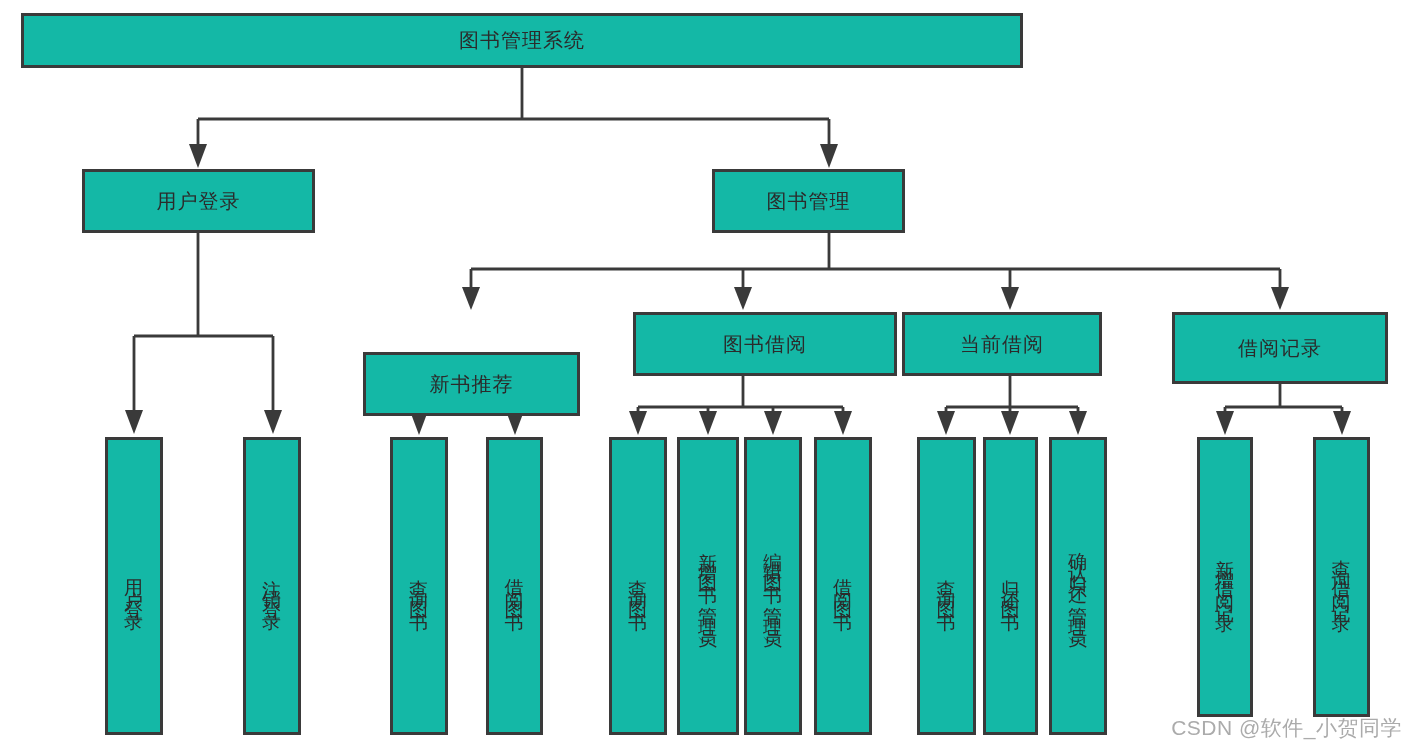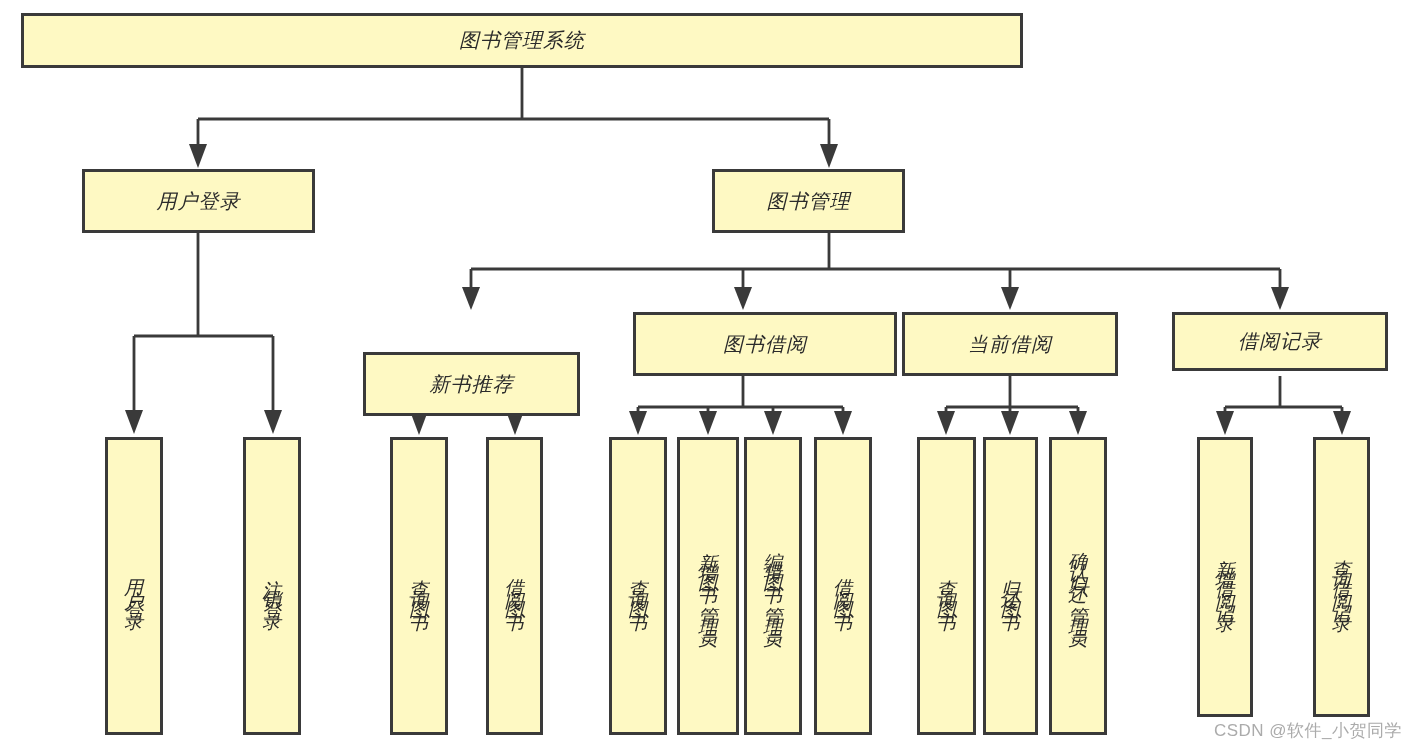--- a/index.html
+++ b/index.html
@@ -29,44 +29,43 @@
     stroke-width: 2.8;
   }
   .connectors polygon {
     fill: var(--line);
     stroke: none;
   }
   .box {
     position: absolute;
     box-sizing: border-box;
     border: 3px solid var(--line);
-    background: #fef9c3;
+    background: #14b8a6;
     display: flex;
     align-items: center;
     justify-content: center;
     color: var(--text);
-    font-style: italic;
   }
   .h {
     font-size: 20px;
     letter-spacing: 1px;
     white-space: nowrap;
   }
   .v {
     writing-mode: vertical-rl;
     text-orientation: mixed;
     font-size: 19px;
     letter-spacing: 11px;
     line-height: 1;
   }
   .watermark {
     position: absolute;
     right: 3px;
     bottom: 5px;
-    font-size: 17px;
+    font-size: 21px;
     color: var(--watermark);
     letter-spacing: 0.5px;
     white-space: nowrap;
     text-align: center;
   }
 </style>
 </head>
 <body>
 
 <div class="canvas">
@@ -107,22 +106,22 @@
     <polygon points="1333,411 1351,411 1342,435"></polygon>
   </svg>
 
   <div class="box h" style="left:21px; top:13px; width:1002px; height:55px;">图书管理系统</div>
 
   <div class="box h" style="left:82px; top:169px; width:233px; height:64px;">用户登录</div>
   <div class="box h" style="left:712px; top:169px; width:193px; height:64px;">图书管理</div>
 
   <div class="box h" style="left:363px; top:312px; width:217px; height:64px;margin-top:40px;">新书推荐</div>
   <div class="box h" style="left:633px; top:312px; width:264px; height:64px;">图书借阅</div>
-  <div class="box h" style="left:902px; top:312px; width:216px; height:64px;">当前借阅</div>
-  <div class="box h" style="left:1172px; top:312px; width:216px; height:59px;">借阅记录</div>
+  <div class="box h" style="left:902px; top:312px; width:200px; height:64px;">当前借阅</div>
+  <div class="box h" style="left:1172px; top:312px; width:216px; height:72px;">借阅记录</div>
 
   <div class="box v" style="left:105px; top:437px; width:58px; height:298px;">用户登录</div>
   <div class="box v" style="left:243px; top:437px; width:58px; height:298px;">注销登录</div>
 
   <div class="box v" style="left:390px; top:437px; width:58px; height:298px;">查询图书</div>
   <div class="box v" style="left:486px; top:437px; width:57px; height:298px;">借阅图书</div>
 
   <div class="box v" style="left:609px; top:437px; width:58px; height:298px;">查询图书</div>
   <div class="box v" style="left:677px; top:437px; width:62px; height:298px;">新增图书（管理员）</div>
   <div class="box v" style="left:744px; top:437px; width:58px; height:298px;">编辑图书（管理员）</div>

